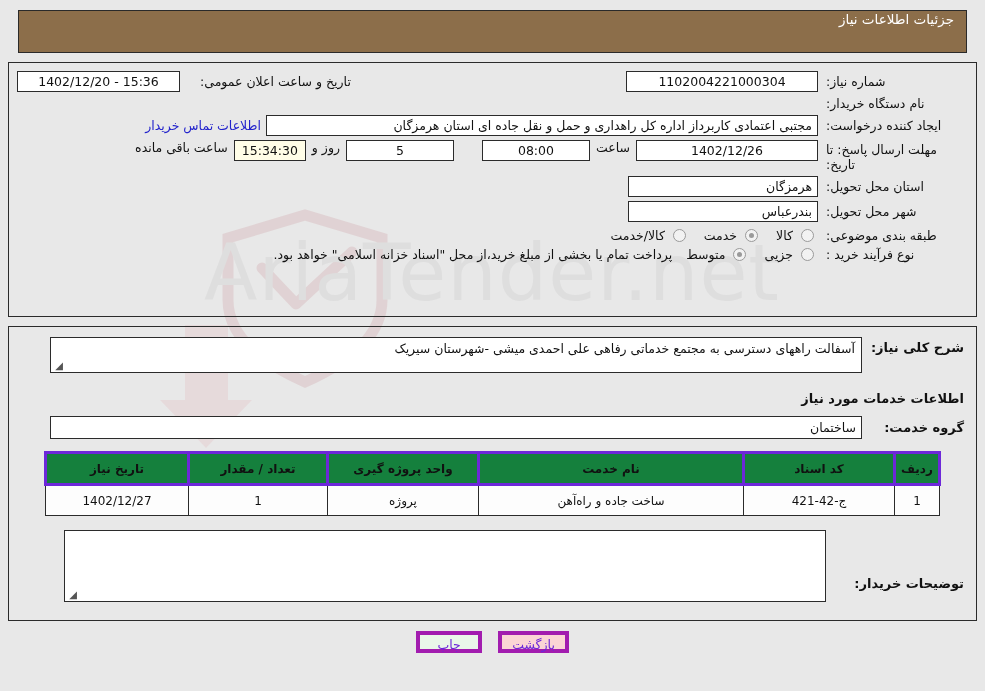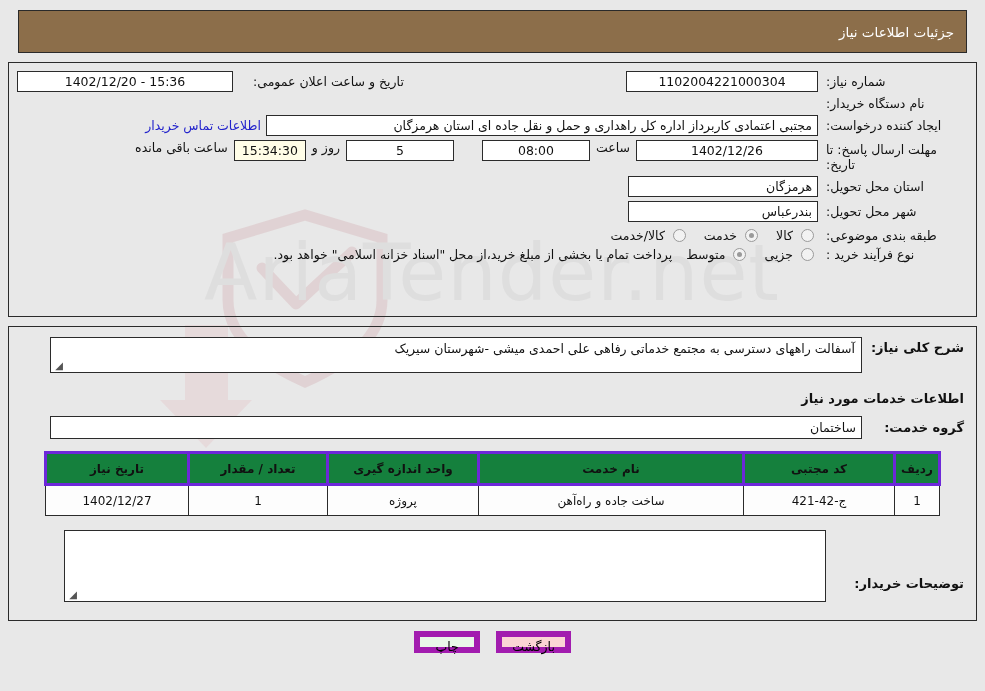--- a/index.html
+++ b/index.html
@@ -34,21 +34,21 @@
     padding: 0;
   }
 
   
   .titlebar {
     margin: 10px 18px 0 18px;
     height: 43px;
     background: #8c6e4a;
     border: 1px solid #2a2a2a;
     display: flex;
-    align-items: center;
+    align-items: flex-start;
     justify-content: flex-start;
     box-sizing: border-box;
   }
   .titlebar .t {
     color: #ffffff;
     font-size: 13.5px;
     padding-right: 12px;
   }
 
   
@@ -217,23 +217,23 @@
 
   
   .btnbar {
     display: flex;
     justify-content: center;
     align-items: center;
     gap: 16px;
     margin-top: 10px;
   }
   .btn {
-    border: 6px solid #a21caf;
-    font-size: 12.5px;
-    color: #000000;
+    border: 4px solid #a21caf;
+    font-size: 12.5px;
+    color: #6d28d9;
     height: 22px;
     line-height: 20px;
     min-width: 66px;
     text-align: center;
     padding: 0 10px;
     box-sizing: border-box;
     cursor: pointer;
   }
   .btn.print { background: #e9f7e9; }
   .btn.back  { background: #fbd5d5; }
@@ -258,21 +258,21 @@
   <div class="titlebar">
     <span class="t">جزئیات اطلاعات نیاز</span>
   </div>
 
   <div class="panel top">
 
     <div class="row">
       <span class="lbl w1">شماره نیاز:</span>
       <span class="fld" style="width:192px">1102004221000304</span>
       <span class="inline-txt" style="margin-right:auto; padding-left:20px">تاریخ و ساعت اعلان عمومی:</span>
-      <span class="fld" style="width:216px; margin-left:0">15:36 - 1402/12/20</span>
+      <span class="fld" style="width:163px; margin-left:0">15:36 - 1402/12/20</span>
     </div>
 
     <div class="row">
       <span class="lbl w1">نام دستگاه خریدار:</span>
     </div>
 
     <div class="row">
       <span class="lbl w1">ایجاد کننده درخواست:</span>
       <span class="fld rtlstart" style="width:552px">مجتبی اعتمادی کاربرداز اداره کل راهداری و حمل و نقل جاده ای استان هرمزگان</span>
       <span class="link">اطلاعات تماس خریدار</span>
@@ -338,23 +338,23 @@
 
     <div class="desc-row" style="align-items:center">
       <span class="sec-lbl" style="width:106px; padding-top:0">گروه خدمت:</span>
       <span class="fld rtlstart" style="width:812px; height:23px; line-height:22px">ساختمان</span>
     </div>
 
     <table class="items">
       <thead>
         <tr>
           <th style="width:34px">ردیف</th>
-          <th style="width:140px">کد مجتبی</th>
+          <th style="width:140px">کد اسناد</th>
           <th>نام خدمت</th>
-          <th style="width:140px">واحد اندازه گیری</th>
+          <th style="width:140px">واحد پروژه گیری</th>
           <th style="width:128px">تعداد / مقدار</th>
           <th style="width:132px">تاریخ نیاز</th>
         </tr>
       </thead>
       <tbody>
         <tr>
           <td>1</td>
           <td>ج-42-421</td>
           <td>ساخت جاده و راه‌آهن</td>
           <td>پروژه</td>

